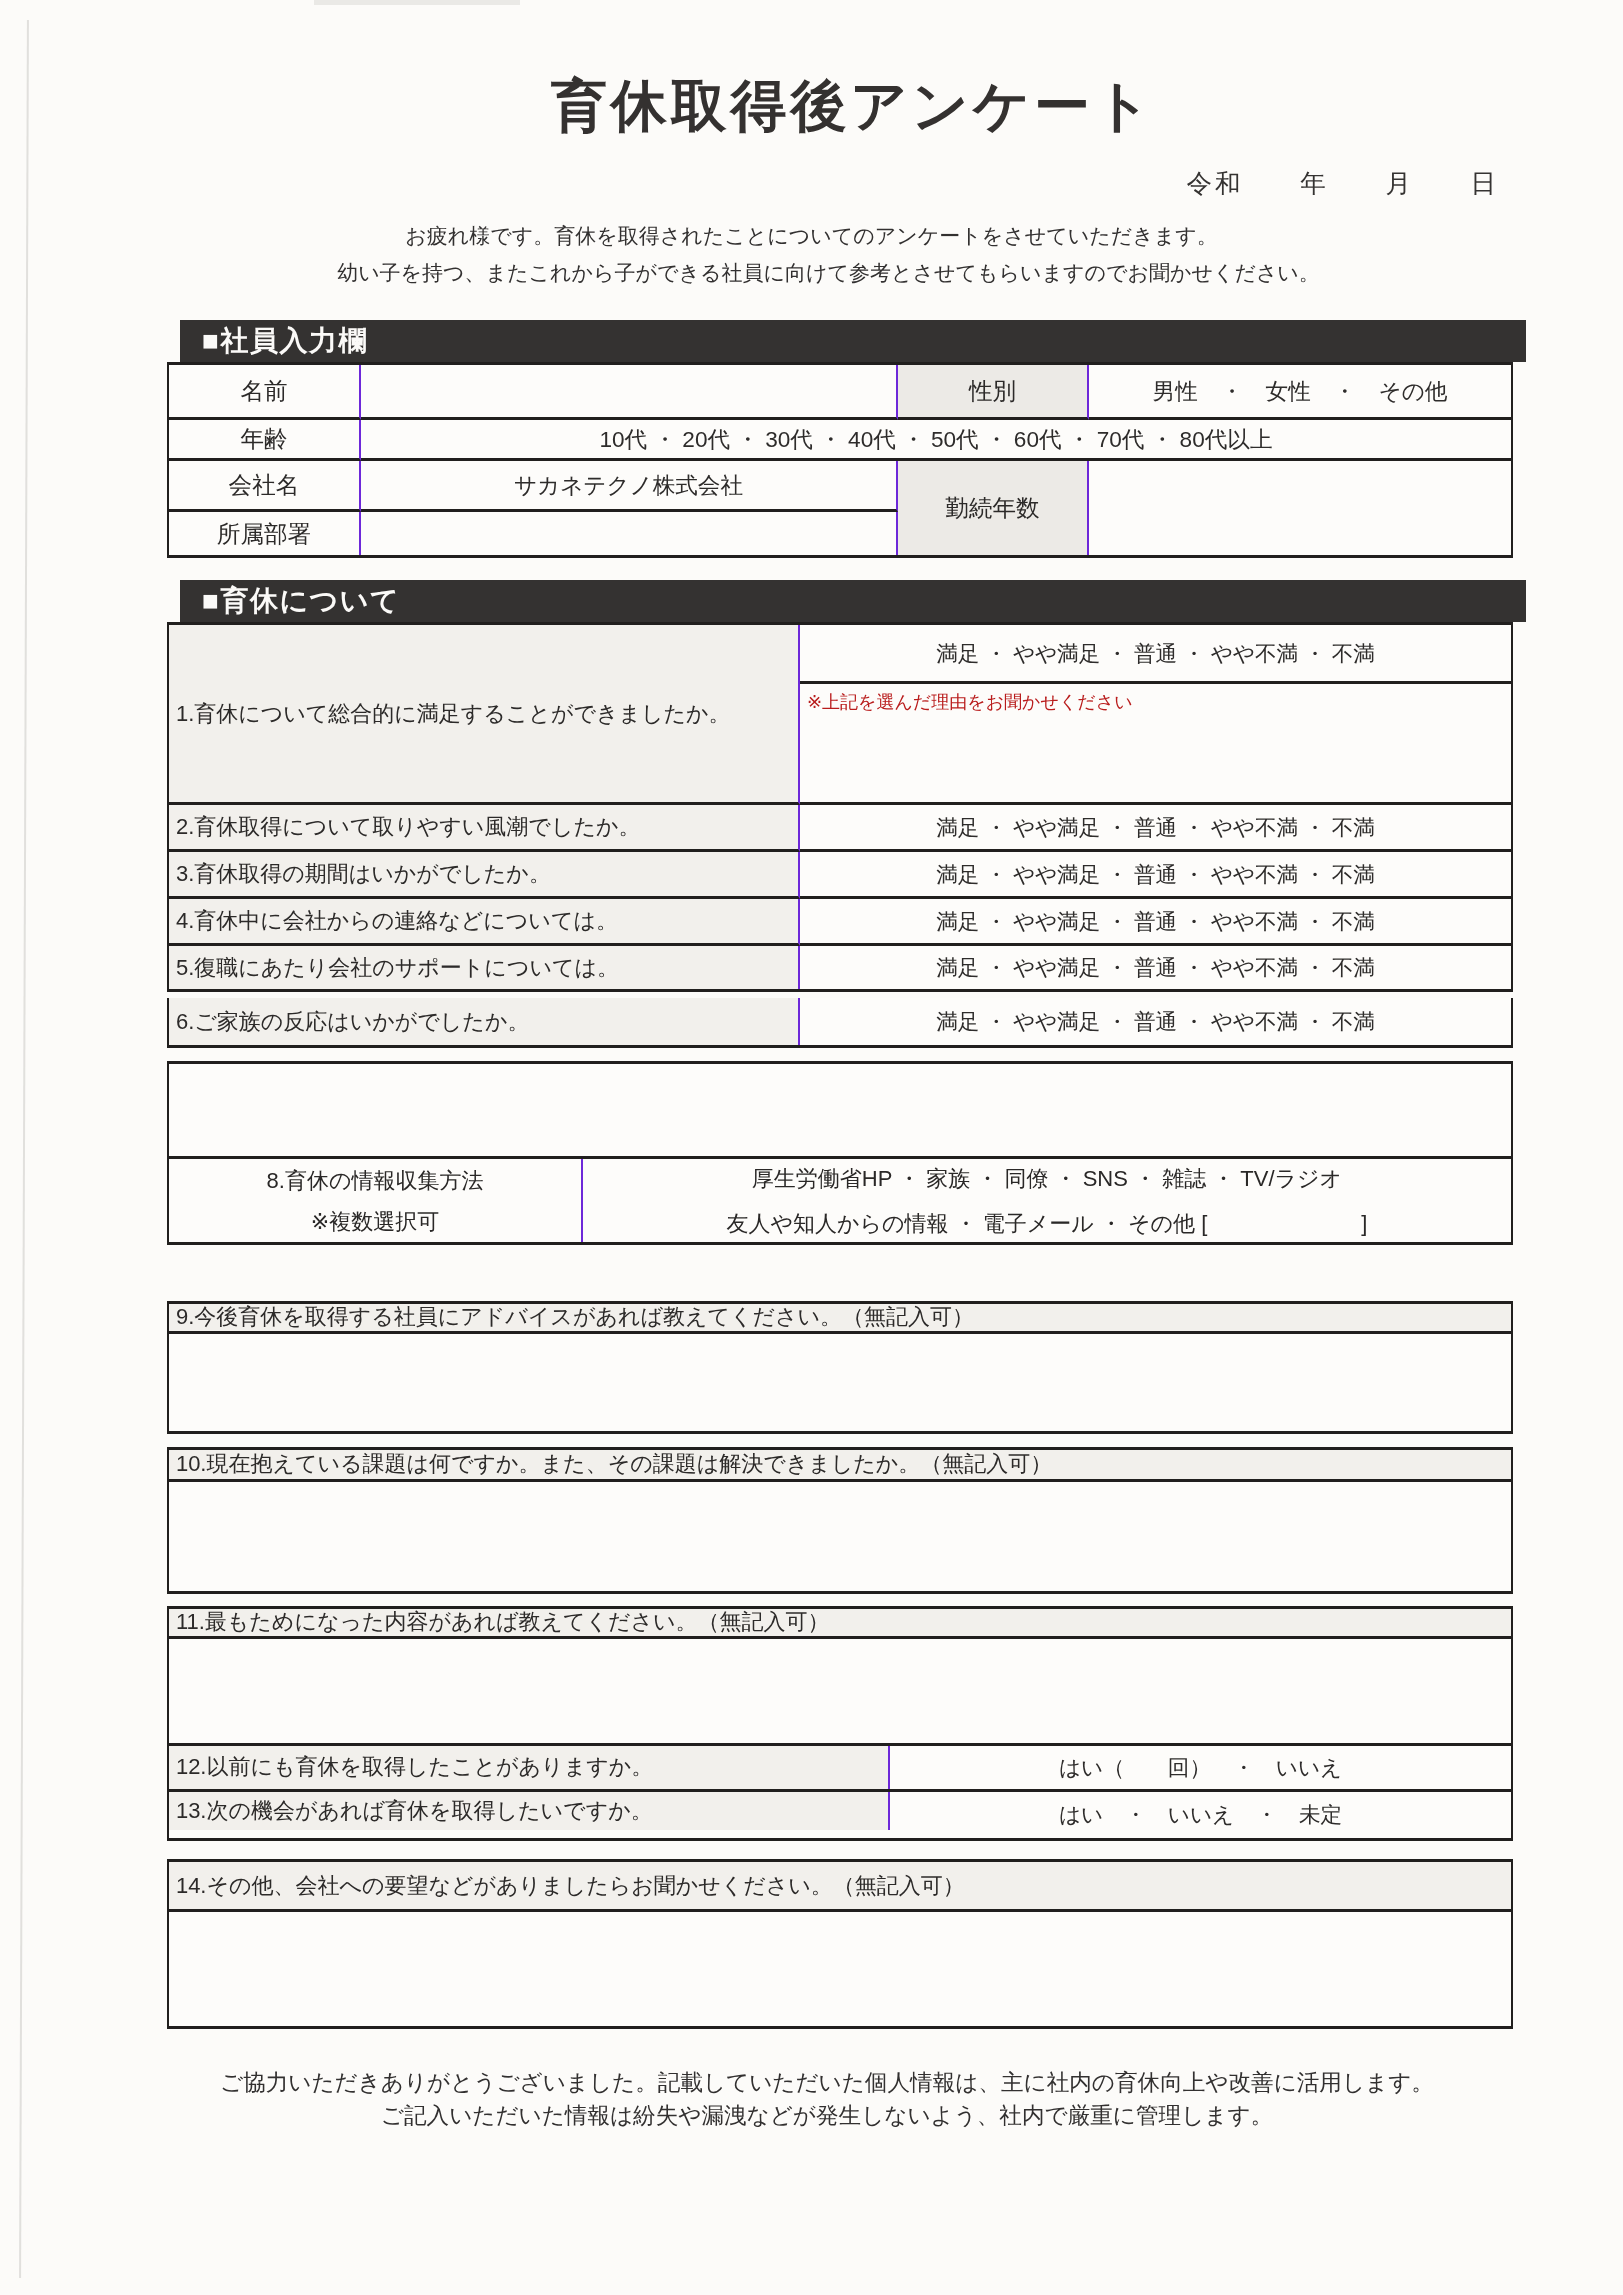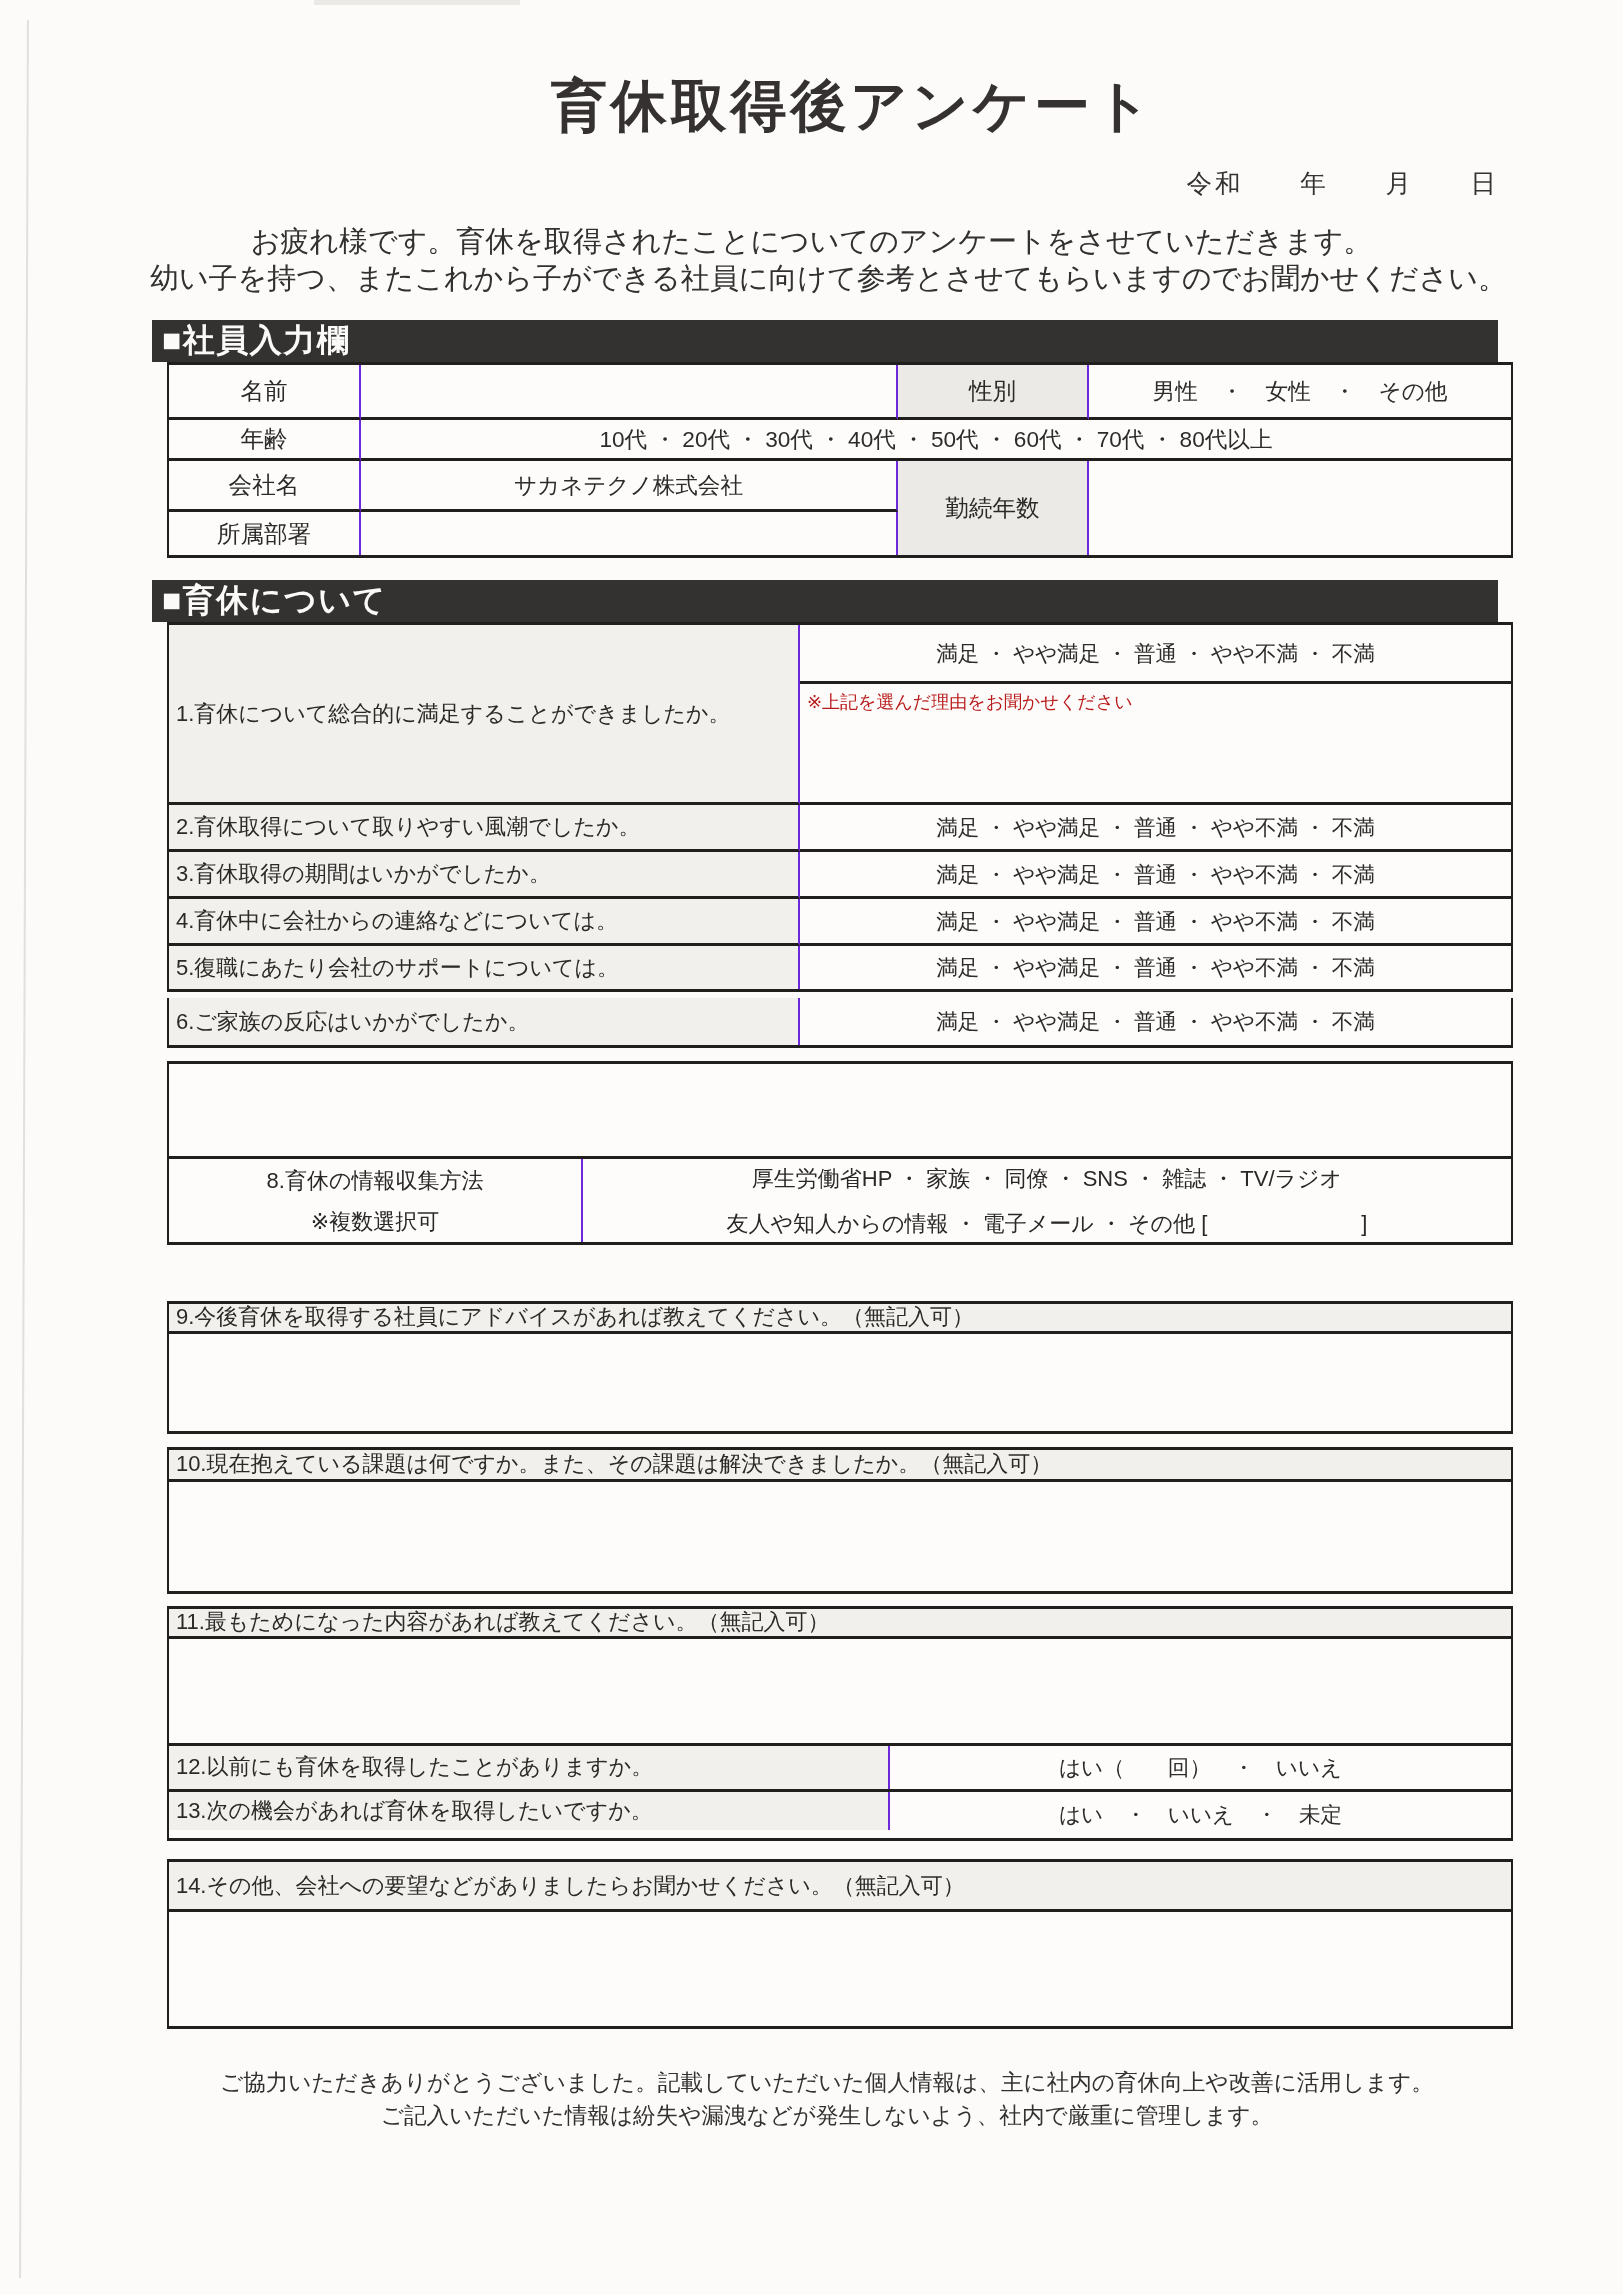--- a/index.html
+++ b/index.html
@@ -18,29 +18,29 @@
     position:absolute; top:69px; left:0; right:0;
     padding-left:83px;
     text-align:center;
     font-size:56px; font-weight:bold; letter-spacing:3.9px;
     color:#343130;
   }
   .dateline {
     position:absolute; top:166px; right:124px;
     font-size:25.5px; letter-spacing:2.9px; color:#353332;
   }
-  .intro { position:absolute; left:0; right:0; text-align:center; font-size:29px; color:#323030; }
+  .intro { position:absolute; left:0; right:0; text-align:center; font-size:21px; color:#323030; }
   .intro1 { top:222px; }
   .intro2 { top:259px; padding-left:34px; }
   
   .bar {
-    position:absolute; left:152px; width:1346px; height:42px;
+    position:absolute; left:180px; width:1346px; height:42px;
     background:#343231; color:#fbfaf8;
-    font-size:32px; font-weight:bold; letter-spacing:1.5px;
-    display:flex; align-items:center; padding-left:10px;
+    font-size:28px; font-weight:bold; letter-spacing:1.5px;
+    display:flex; align-items:center; padding-left:22px;
     box-sizing:border-box;
   }
   .bar1 { top:320px; }
   .bar2 { top:580px; }
   
   .tbl {
     position:absolute; left:167px; width:1346px;
     border:3.9px solid #211f1e; border-left-width:2.5px; border-right-width:2.5px;
     box-sizing:border-box; background:#fdfcfa;
   }

